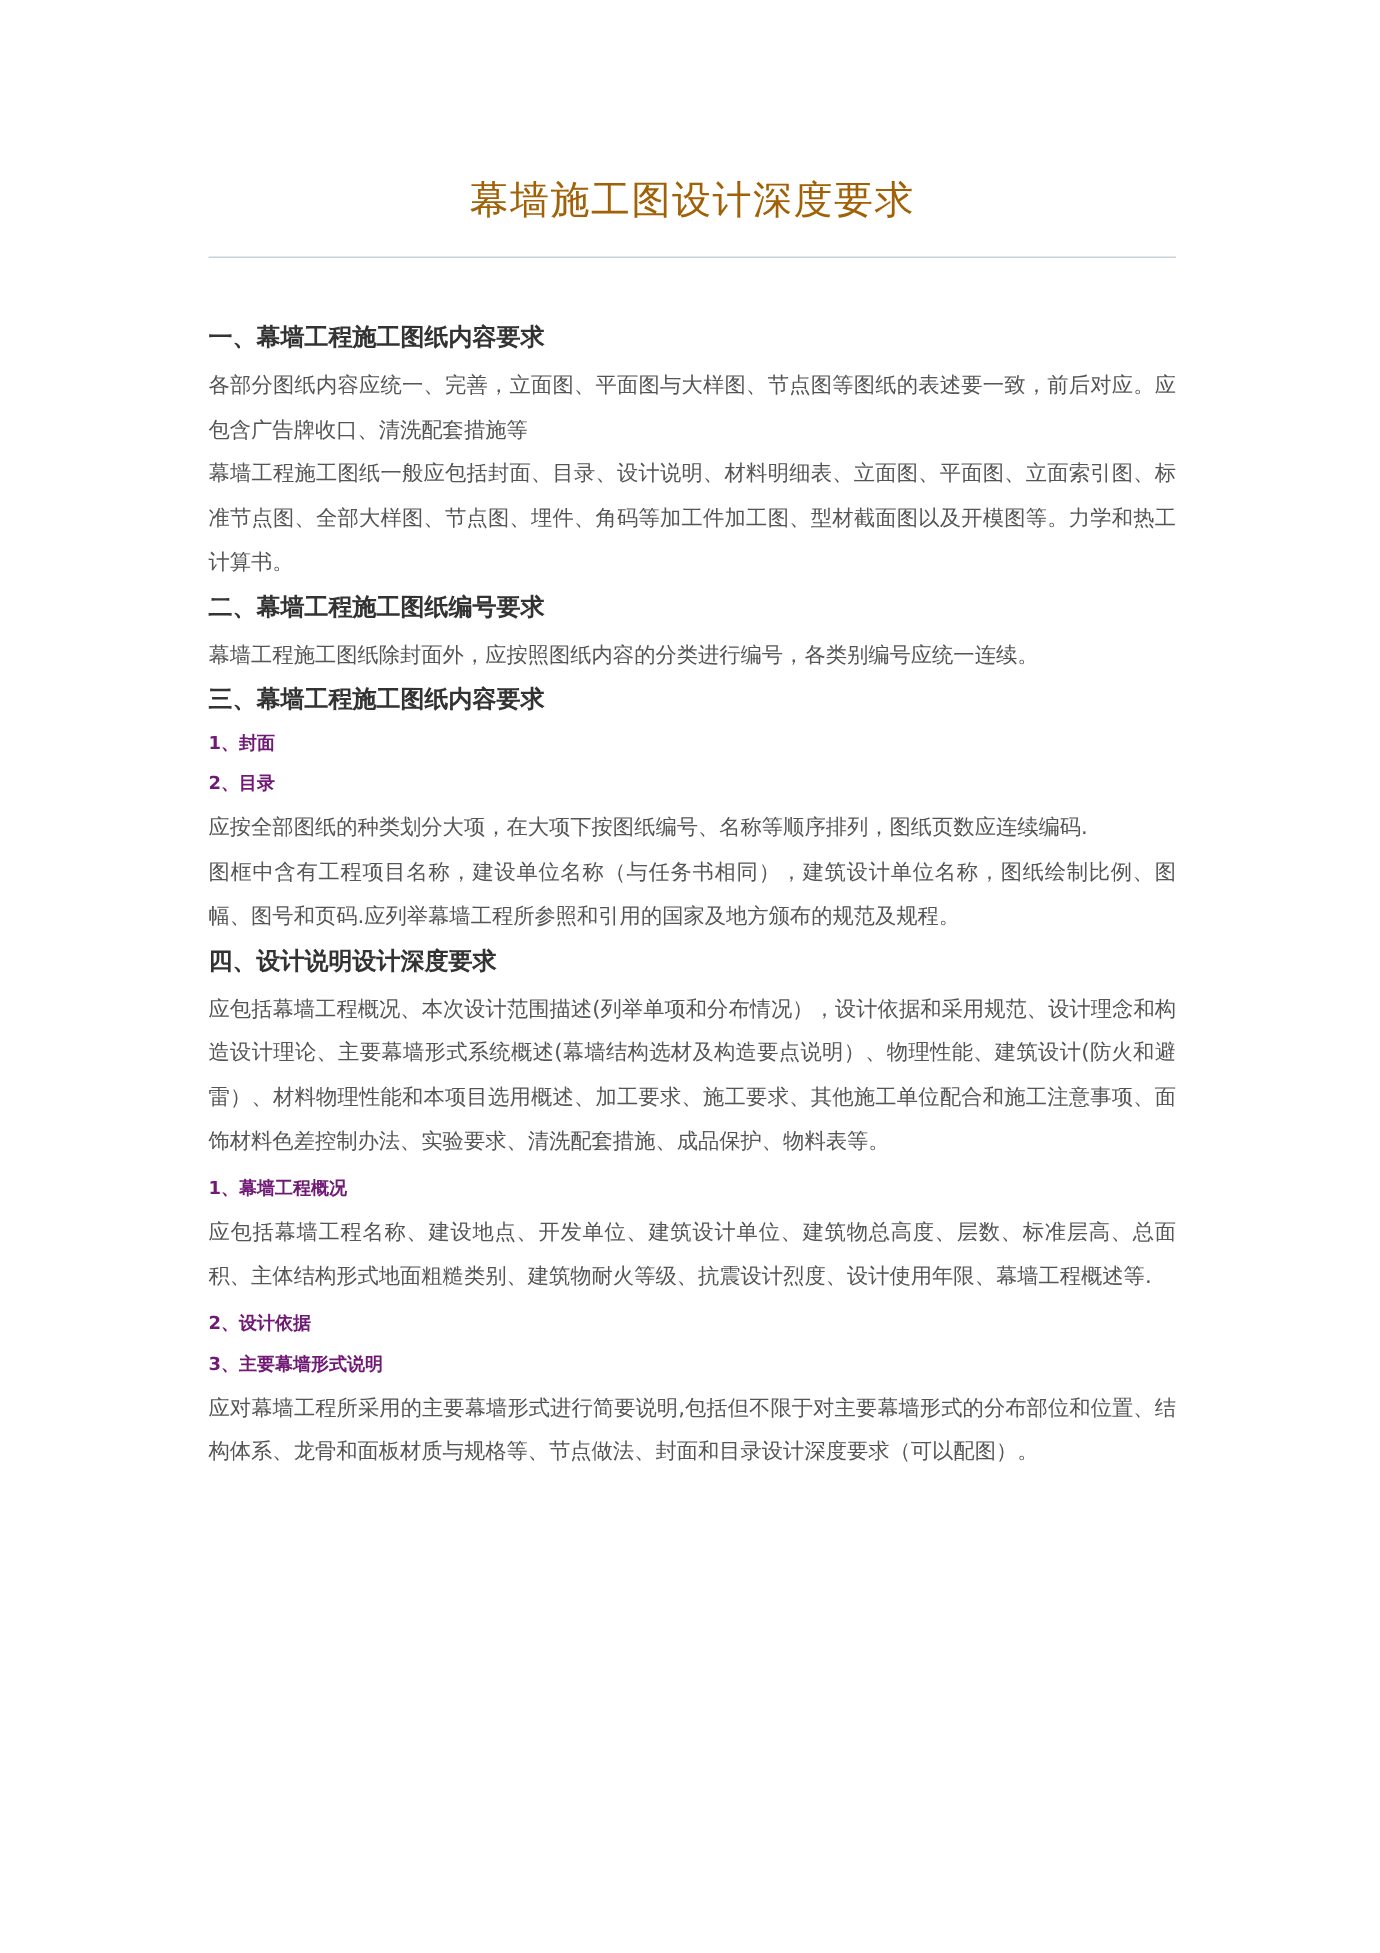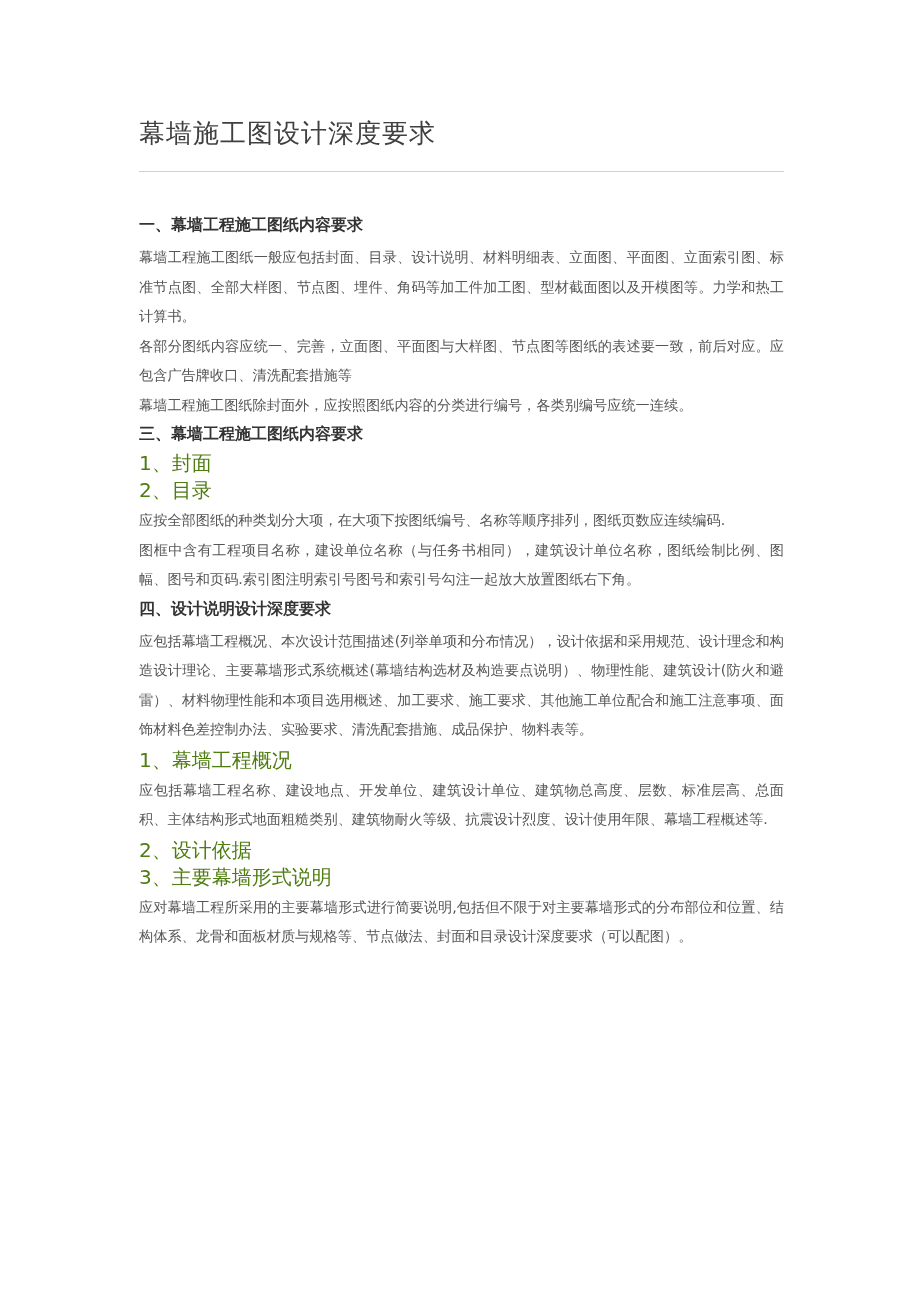--- a/index.html
+++ b/index.html
@@ -1,44 +1,45 @@
 <!DOCTYPE html>
 <html><head>
   <meta charset="utf-8">
   <style>
     html, body { margin: 0; padding: 0; background: #ffffff; }
     body { width: 920px; height: 1302px; position: relative; overflow: hidden; font-family: "DejaVu Sans", "Liberation Sans", sans-serif; color: #333; }
     .page { position: absolute; left: 139px; top: 0; width: 645px; }
-    .title { position: absolute; left: 0; top: 116px; width: 645px; font-family: "DejaVu Serif", "Liberation Serif", serif; font-size: 26px; color: #404040; letter-spacing: 1px; }
+    .title { position: absolute; left: 0; top: 116px; width: 645px; text-align: center; font-family: "DejaVu Serif", "Liberation Serif", serif; font-size: 26px; color: #a16207; letter-spacing: 1px; }
     .divider { position: absolute; left: 0; top: 171px; width: 645px; height: 1px; background: #c9d2dc; }
     .content { position: absolute; left: 0; top: 213px; width: 645px; }
     .h1 { font-size: 16px; font-weight: bold; color: #333; line-height: 24px; margin: 0 0 6px 0; }
-    .h2 { font-size: 20px; font-weight: normal; color: #4d7c0f; line-height: 22px; margin: 4px 0 5px 0; }
+    .h2 { font-size: 12px; font-weight: bold; color: #701a75; line-height: 22px; margin: 4px 0 5px 0; }
     .p { font-size: 14.2px; color: #555; line-height: 29.5px; margin: 0; text-align: justify; }
   </style>
 </head>
 <body>
 
 <div class="page">
   <div class="title">幕墙施工图设计深度要求</div>
   <div class="divider"></div>
 
   <div class="content">
 
     <div class="h1">一、幕墙工程施工图纸内容要求</div>
+    <p class="p">各部分图纸内容应统一、完善，立面图、平面图与大样图、节点图等图纸的表述要一致，前后对应。应包含广告牌收口、清洗配套措施等</p>
     <p class="p">幕墙工程施工图纸一般应包括封面、目录、设计说明、材料明细表、立面图、平面图、立面索引图、标准节点图、全部大样图、节点图、埋件、角码等加工件加工图、型材截面图以及开模图等。力学和热工计算书。</p>
-    <p class="p">各部分图纸内容应统一、完善，立面图、平面图与大样图、节点图等图纸的表述要一致，前后对应。应包含广告牌收口、清洗配套措施等</p>
 
+    <div class="h1" style="margin-top:2px;">二、幕墙工程施工图纸编号要求</div>
     <p class="p">幕墙工程施工图纸除封面外，应按照图纸内容的分类进行编号，各类别编号应统一连续。</p>
 
     <div class="h1" style="margin-top:2px;">三、幕墙工程施工图纸内容要求</div>
     <div class="h2">1、封面</div>
     <div class="h2">2、目录</div>
     <p class="p">应按全部图纸的种类划分大项，在大项下按图纸编号、名称等顺序排列，图纸页数应连续编码.</p>
-    <p class="p">图框中含有工程项目名称，建设单位名称（与任务书相同），建筑设计单位名称，图纸绘制比例、图幅、图号和页码.索引图注明索引号图号和索引号勾注一起放大放置图纸右下角。</p>
+    <p class="p">图框中含有工程项目名称，建设单位名称（与任务书相同），建筑设计单位名称，图纸绘制比例、图幅、图号和页码.应列举幕墙工程所参照和引用的国家及地方颁布的规范及规程。</p>
 
     <div class="h1" style="margin-top:2px;">四、设计说明设计深度要求</div>
     <p class="p">应包括幕墙工程概况、本次设计范围描述(列举单项和分布情况），设计依据和采用规范、设计理念和构造设计理论、主要幕墙形式系统概述(幕墙结构选材及构造要点说明）、物理性能、建筑设计(防火和避雷）、材料物理性能和本项目选用概述、加工要求、施工要求、其他施工单位配合和施工注意事项、面饰材料色差控制办法、实验要求、清洗配套措施、成品保护、物料表等。</p>
     <div class="h2">1、幕墙工程概况</div>
     <p class="p">应包括幕墙工程名称、建设地点、开发单位、建筑设计单位、建筑物总高度、层数、标准层高、总面积、主体结构形式地面粗糙类别、建筑物耐火等级、抗震设计烈度、设计使用年限、幕墙工程概述等.</p>
     <div class="h2">2、设计依据</div>
     <div class="h2">3、主要幕墙形式说明</div>
     <p class="p">应对幕墙工程所采用的主要幕墙形式进行简要说明,包括但不限于对主要幕墙形式的分布部位和位置、结构体系、龙骨和面板材质与规格等、节点做法、封面和目录设计深度要求（可以配图）。</p>
   </div>
 </div>

